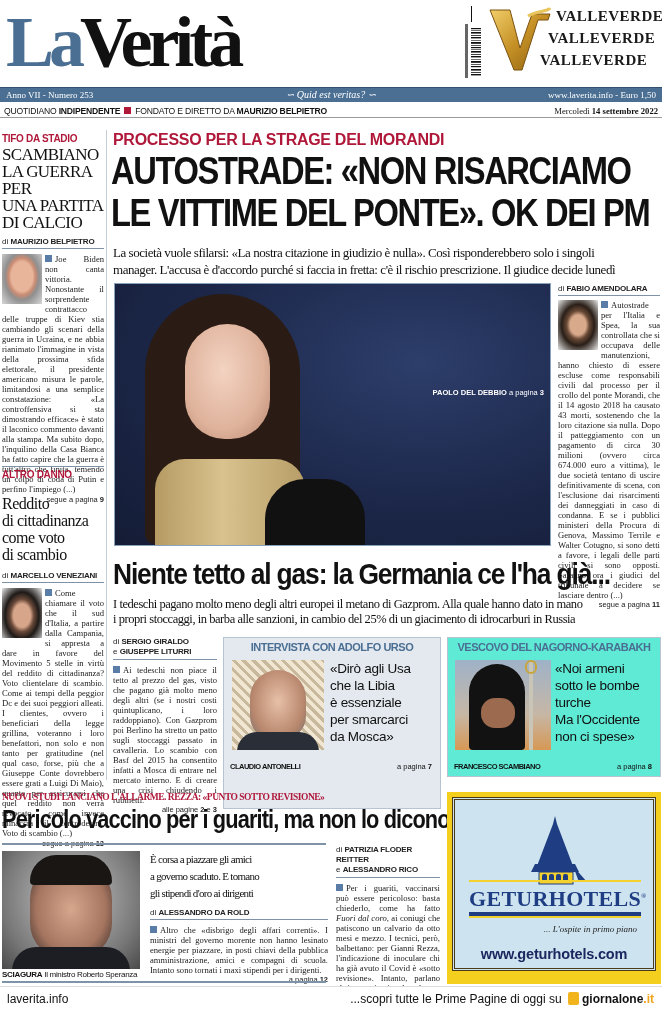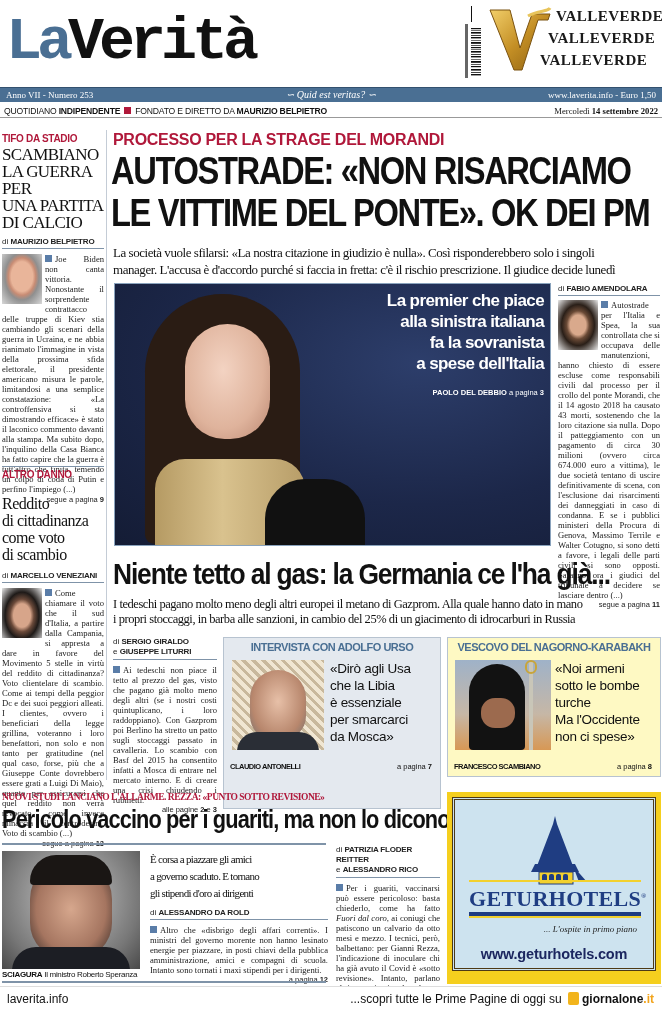--- a/index.html
+++ b/index.html
@@ -12,21 +12,21 @@
   .red-kicker { color: #b0183a; font-family: "Liberation Sans", sans-serif; font-weight: bold; letter-spacing: -0.3px; }
   .square { display: inline-block; width: 7px; height: 7px; background: #5a7da8; margin-right: 3px; vertical-align: 0; }
   .body-txt { font-family: "Liberation Serif", serif; font-size: 8.6px; line-height: 10px; text-align: justify; color: #1a1a1a; }
   .byline { font-family: "Liberation Sans", sans-serif; font-size: 8px; color: #222; border-bottom: 1px solid #7f93a8; padding-bottom: 2px; }
   .byline b { font-weight: bold; letter-spacing: -0.2px; }
   .segue { font-family: "Liberation Sans", sans-serif; font-size: 7.5px; text-align: right; color: #222; }
   .segue b { font-weight: bold; }
   .photo { background: #888; overflow: hidden; }
 
   
-  #logo { left: 6px; top: 2px; height: 80px; font-family: Liberation Mono, monospace; font-weight: bold; font-size: 60px; letter-spacing: -5px; line-height: 80px; }
+  #logo { left: 6px; top: 2px; height: 80px; font-family: Liberation Serif, serif; font-weight: bold; font-size: 72px; letter-spacing: -5px; line-height: 80px; }
   #logo .la { color: #4a6f93; }
   #logo .ver { color: #111; }
   #barcode { left: 462px; top: 4px; width: 20px; height: 76px; }
   #ad-valleverde { left: 488px; top: 4px; width: 172px; height: 70px; }
   .vv-line { font-family: "Liberation Serif", serif; font-weight: bold; font-size: 15px; color: #1a1a1a; letter-spacing: 0.5px; line-height: 20px; position: absolute; }
   #blue-bar { left: 0; top: 87px; width: 662px; height: 15px; background: #4a6f93; border-top: 1px solid #33516f; color: #fff; font-size: 9px; font-family: "Liberation Serif", serif; }
   #blue-bar .l { position: absolute; left: 6px; top: 2px; }
   #blue-bar .c { position: absolute; left: 0; width: 662px; text-align: center; top: 1px; font-style: italic; font-size: 10px; }
   #blue-bar .r { position: absolute; right: 6px; top: 2px; }
   #subbar { left: 0; top: 104px; width: 662px; height: 14px; border-bottom: 1px solid #999; font-size: 8.6px; }
@@ -155,26 +155,20 @@
 <div class="abs serif" style="left:113px;top:244px;width:552px;font-size:13px;line-height:17px;letter-spacing:-0.45px;white-space:nowrap;">
   <div>La società vuole sfilarsi: «La nostra citazione in giudizio è nulla». Così risponderebbero solo i singoli</div>
   <div>manager. L'accusa è d'accordo purché si faccia in fretta: c'è il rischio prescrizione. Il giudice decide lunedì</div>
 </div>
 
 <div class="abs" style="left:114px;top:283px;width:437px;height:263px;border:1.5px solid #8aa3bd;background:radial-gradient(ellipse at 70% 30%, #2d3e6b 0%, #1c2749 55%, #141c35 100%);overflow:hidden;">
   <div class="abs" style="left:30px;top:10px;width:155px;height:250px;border-radius:80px 80px 10px 10px;background:#2a1c14;"></div>
   <div class="abs" style="left:70px;top:40px;width:85px;height:115px;border-radius:45px 45px 42px 42px;background:radial-gradient(ellipse at 45% 40%, #f3d3c2 0%, #dfb39c 60%, #b98670 100%);"></div>
   <div class="abs" style="left:40px;top:175px;width:150px;height:90px;border-radius:30px 30px 0 0;background:linear-gradient(90deg,#b59a63,#d9c28e 45%,#b79d68);"></div>
   <div class="abs" style="left:150px;top:195px;width:100px;height:70px;border-radius:40px 40px 0 0;background:#111;"></div>
-  <div class="abs cond" style="right:6px;top:6px;text-align:right;color:#fff;font-size:17px;line-height:21px;letter-spacing:-0.6px;">
-    <div>La premier che piace</div>
-    <div>alla sinistra italiana</div>
-    <div>fa la sovranista</div>
-    <div>a spese dell'Italia</div>
-  </div>
   <div class="abs sans" style="right:6px;top:104px;color:#fff;font-size:7.5px;">
     <b>PAOLO DEL DEBBIO</b><span> a pagina </span><b>3</b>
   </div>
 </div>
 
 <div class="abs" style="left:558px;top:284px;width:102px;">
   <div class="byline">
     <span>di </span><b>FABIO AMENDOLARA</b>
   </div>
   <div style="margin-top:4px;">
@@ -209,21 +203,21 @@
     <div>«Dirò agli Usa</div>
     <div>che la Libia</div>
     <div>è essenziale</div>
     <div>per smarcarci</div>
     <div>da Mosca»</div>
   </div>
   <div class="abs cond" style="left:6px;top:124px;font-size:7.5px;">CLAUDIO ANTONELLI</div>
   <div class="abs sans" style="right:8px;top:124px;font-size:7.5px;"><span>a pagina </span><b>7</b></div>
 </div>
 
-<div class="abs" style="left:447px;top:637px;width:214px;height:140px;background:#fef9c3;border:1px solid #b7c3d0;">
+<div class="abs" style="left:447px;top:637px;width:214px;height:140px;background:#5eead4;border:1px solid #b7c3d0;">
   <div class="abs cond" style="left:0;width:212px;top:3px;text-align:center;color:#4a6f93;font-size:11px;">VESCOVO DEL NAGORNO-KARABAKH</div>
   <div class="abs photo" style="left:7px;top:22px;width:96px;height:90px;background:linear-gradient(180deg,#9fb2c8 0%,#c6b7a6 60%,#d79855 100%);">
     <div class="abs" style="left:14px;top:4px;width:56px;height:86px;border-radius:28px 28px 4px 4px;background:#121212;"></div>
     <div class="abs" style="left:26px;top:38px;width:34px;height:30px;border-radius:14px;background:#9c6a4e;"></div>
     <div class="abs" style="left:74px;top:2px;width:4px;height:88px;background:#c9c6b8;"></div>
     <div class="abs" style="left:70px;top:0;width:12px;height:14px;border:2px solid #c8a53a;border-radius:6px;"></div>
   </div>
   <div class="abs sans" style="left:107px;top:22px;font-size:13.5px;line-height:17px;letter-spacing:-0.3px;color:#111;">
     <div>«Noi armeni</div>
     <div>sotto le bombe</div>

